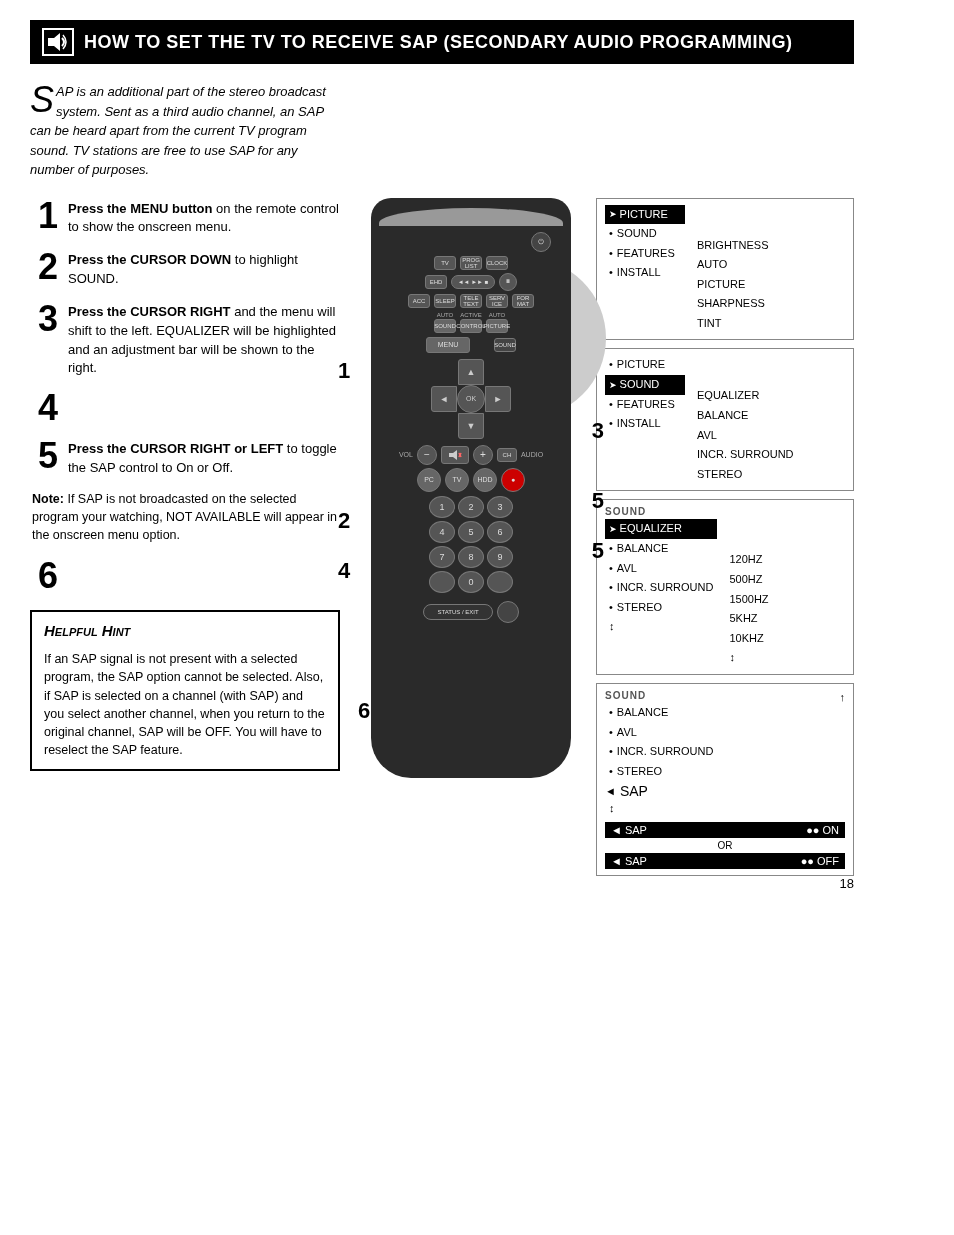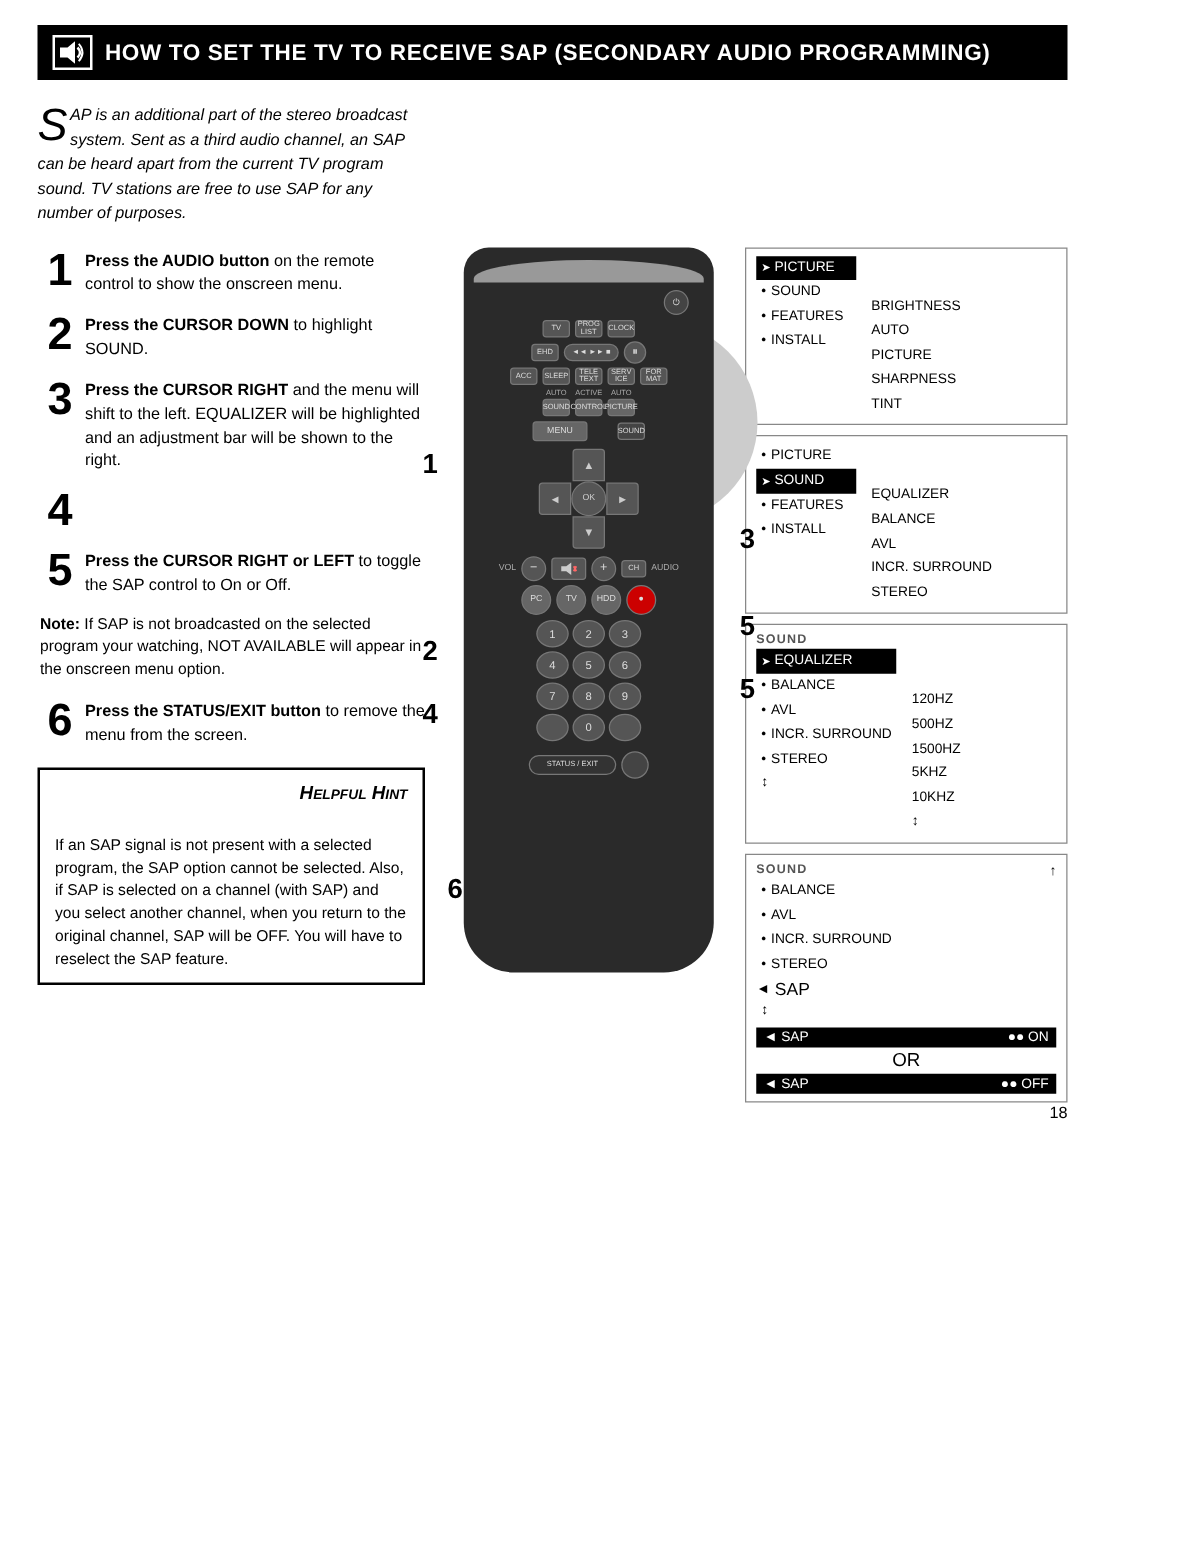--- a/index.html
+++ b/index.html
@@ -124,22 +124,22 @@
     
     .hint-box {
       border: 2px solid #000;
       padding: 10px 12px;
       margin-top: 8px;
     }
     .hint-title {
       font-variant: small-caps;
       font-weight: bold;
       font-size: 15px;
-      text-align: right;
-      margin-bottom: 24px;
+      text-align: left;
+      margin-bottom: 11px;
       font-style: italic;
     }
     .hint-text {
       font-size: 12.5px;
       line-height: 1.45;
     }
 
     
     .right-col {
       flex: 1;
@@ -306,21 +306,21 @@
 
     
     .page-number {
       text-align: right;
       font-size: 13px;
       color: #000;
     }
 
     .or-divider {
       text-align: center;
-      font-size: 15px;
+      font-size: 10px;
       padding: 2px 0;
     }
   </style>
 </head>
 <body>
 
 <div class="page-container">
 
   <div class="header-bar">
     <div class="header-icon">
@@ -338,21 +338,21 @@
   <div class="intro-text">
     <span class="drop-cap">S</span><span>AP is an additional part of the stereo broadcast system.  Sent as a third audio channel, an SAP can be heard apart from the current TV program sound.  TV stations are free to use SAP for any number of purposes.</span>
   </div>
 
   <div class="main-layout">
 
     <div class="left-col">
 
       <div class="step-item">
         <div class="step-number">1</div>
-        <div class="step-text"><strong>Press the AUDIO button</strong> on the remote control to show the onscreen menu.</div>
+        <div class="step-text"><strong>Press the MENU button</strong> on the remote control to show the onscreen menu.</div>
       </div>
 
       <div class="step-item">
         <div class="step-number">2</div>
         <div class="step-text"><strong>Press the CURSOR DOWN</strong> to highlight SOUND.</div>
       </div>
 
       <div class="step-item">
         <div class="step-number">3</div>
         <div class="step-text"><strong>Press the CURSOR RIGHT</strong> and the menu will shift to the left. EQUALIZER will be highlighted and an adjustment bar will be shown to the right.</div>
@@ -366,21 +366,20 @@
         <div class="step-number">5</div>
         <div class="step-text"><strong>Press the CURSOR RIGHT or LEFT</strong> to toggle the SAP control to On or Off.</div>
       </div>
 
       <div class="note-text">
         <strong>Note:</strong> <span>If SAP is not broadcasted on the selected program your watching, NOT AVAILABLE will appear in the onscreen menu option.</span>
       </div>
 
       <div class="step6-item">
         <div class="step6-number">6</div>
-        <div class="step-text"><strong>Press the STATUS/EXIT button</strong> to remove the menu from the screen.</div>
       </div>
 
       <div class="hint-box">
         <div class="hint-title">Helpful Hint</div>
         <div class="hint-text">If an SAP signal is not present with a selected program, the SAP option cannot be selected.  Also, if SAP is selected on a channel (with SAP) and you select another channel, when you return to the original channel, SAP will be OFF.  You will have to reselect the SAP feature.</div>
       </div>
 
     </div>
 
     <div class="right-col">

